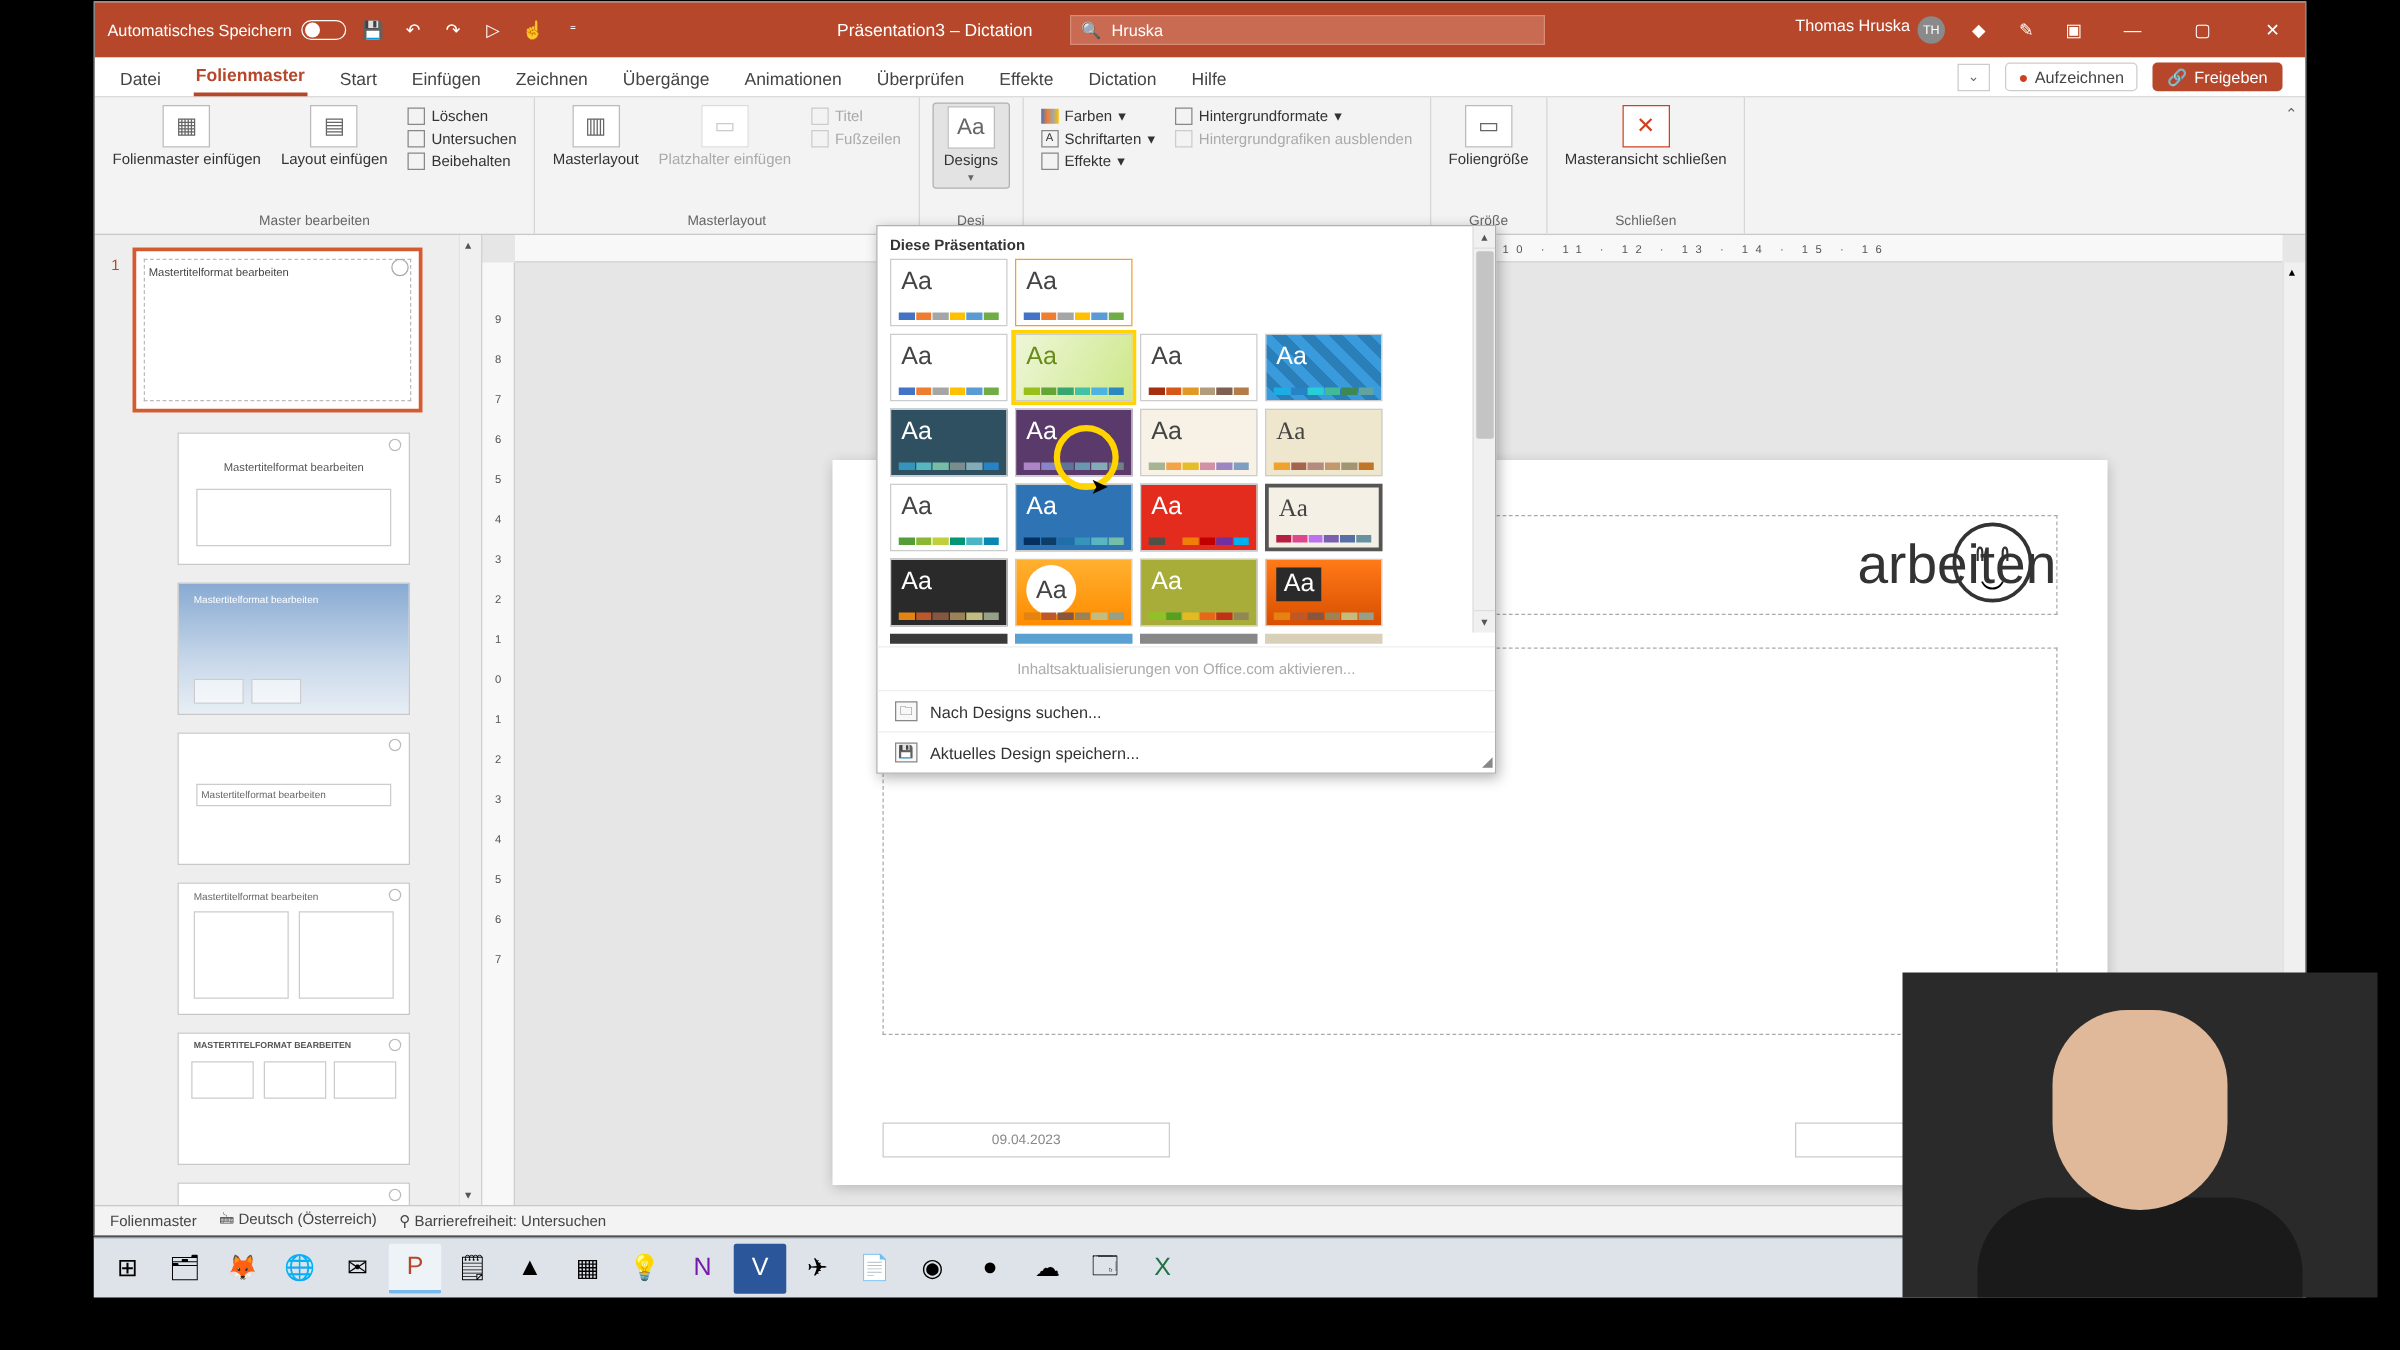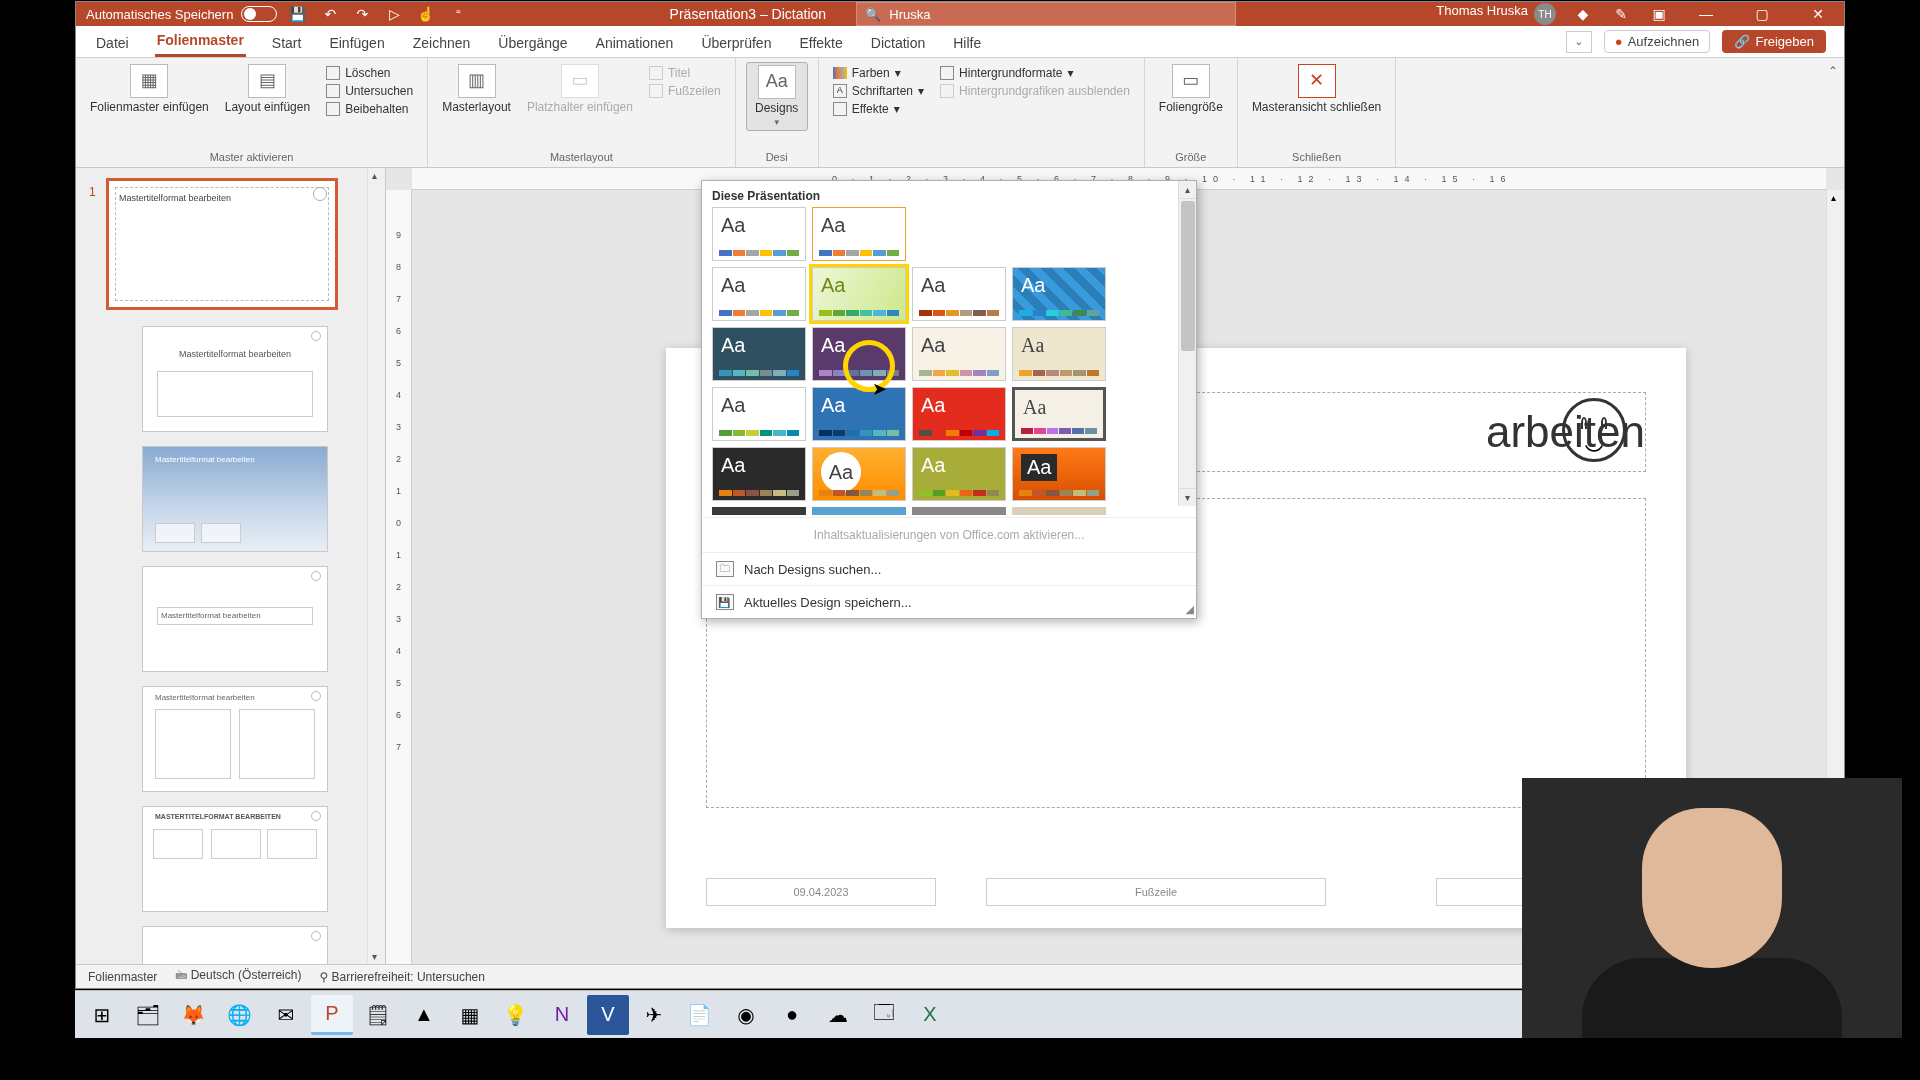--- a/index.html
+++ b/index.html
@@ -1,20 +1,20 @@
 <!DOCTYPE html>
 <html><head>
 <meta charset="utf-8">
 <style>
 * { margin:0; padding:0; box-sizing:border-box; font-family:"Segoe UI",Arial,sans-serif; }
 body { background:#000; width:1920px; height:1080px; overflow:hidden; position:relative; }
 .app { position:absolute; left:75px; top:1px; width:1770px; height:988px; background:#e6e6e6; border:1px solid #888; display:flex; flex-direction:column; }
 
 
-.titlebar { height:24px; background:#b7472a; display:flex; align-items:center; color:#fff; font-size:13px; }
+.titlebar { height:44px; background:#b7472a; display:flex; align-items:center; color:#fff; font-size:13px; }
 .tb-left { display:flex; align-items:center; gap:10px; padding-left:10px; }
 .autosave { display:flex; align-items:center; gap:8px; font-size:13px; }
 .toggle { width:36px; height:16px; border:1px solid #fff; border-radius:10px; position:relative; }
 .toggle::after { content:""; position:absolute; width:12px; height:12px; background:#fff; border-radius:50%; top:1px; left:2px; }
 .qat-icon { width:22px; height:22px; display:flex; align-items:center; justify-content:center; font-size:14px; }
 .tb-center { flex:1; display:flex; align-items:center; justify-content:center; gap:30px; }
 .docname { font-size:14px; }
 .search { width:380px; height:24px; background:#c96a52; border:1px solid #d88c78; display:flex; align-items:center; padding:0 8px; gap:8px; color:#fff; font-size:13px; }
 .tb-right { display:flex; align-items:center; gap:16px; padding-right:6px; }
 .user { display:flex; gap:6px; font-size:13px; }
@@ -208,21 +208,21 @@
           <div class="small">
               <span class="sq"></span>
               <span>Untersuchen</span>
             </div>
           <div class="small">
               <span class="sq"></span>
               <span>Beibehalten</span>
             </div>
         </div>
       </div>
-      <div class="rgroup-label">Master aktivieren</div>
+      <div class="rgroup-label">Master bearbeiten</div>
     </div>
     <div class="rgroup">
       <div class="rgroup-body">
         <div class="bigbtn">
             <div class="ico">▥</div>
             <span>Masterlayout</span>
           </div>
         <div class="bigbtn dim">
             <div class="ico">▭</div>
             <span>Platzhalter einfügen</span>
@@ -355,21 +355,20 @@
       <div class="slide">
         <div class="title-ph">
             <span style="margin-left:auto">arbeiten</span>
           </div>
         <div class="smiley">
             <span class="eye l"></span>
             <span class="eye r"></span>
           </div>
         <div class="body-ph"></div>
         <div class="ftr date">09.04.2023</div>
-        <div class="ftr mid">Fußzeile</div>
         <div class="ftr num">‹Nr.›</div>
       </div>
     </div>
   </div>
 
   <div class="status">
     <span>Folienmaster</span>
     <span>🖮 <span>Deutsch (Österreich)</span></span>
     <span>⚲ <span>Barrierefreiheit: Untersuchen</span></span>
     <div class="spacer"></div>

